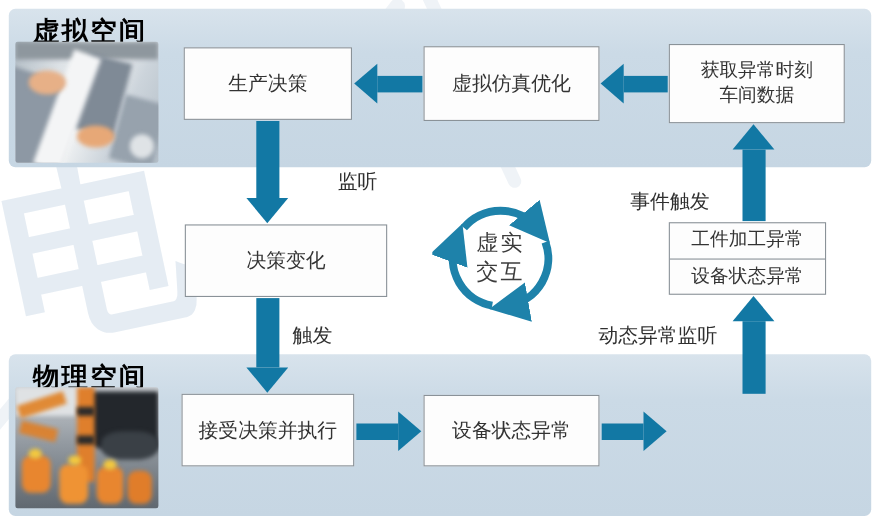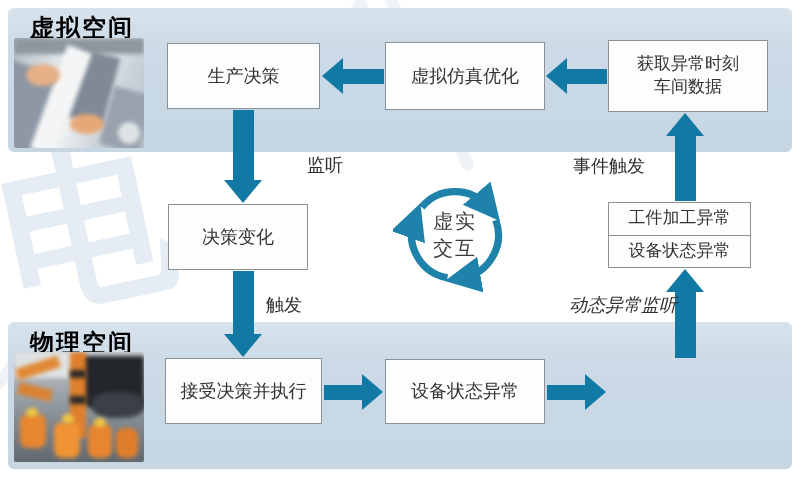--- a/index.html
+++ b/index.html
@@ -114,21 +114,21 @@
     <span>生产决策</span>
   </div>
   <div class="node" style="left:385px;top:42px;width:160px;height:68px;">
     <span>虚拟仿真优化</span>
   </div>
   <div class="node two-line" style="left:608px;top:40px;width:160px;height:72px;flex-direction:column;">
     <span>获取异常时刻</span>
     <span>车间数据</span>
   </div>
 
-  <div class="node" style="left:168px;top:204px;width:140px;height:66px;">
+  <div class="node" style="left:168px;top:204px;width:184px;height:66px;">
     <span>决策变化</span>
   </div>
   <div class="node stacked" style="left:608px;top:202px;width:143px;height:66px;">
     <div class="cell">工件加工异常</div>
     <div class="cell">设备状态异常</div>
   </div>
 
   <div class="node" style="left:165px;top:358px;width:157px;height:66px;">
     <span>接受决策并执行</span>
   </div>
@@ -167,22 +167,22 @@
     <div class="head-u"></div>
       <div class="shaft-v"></div>
   </div>
   <div class="ar-v" style="left:666px;top:113px;width:38px;height:88px;">
     <div class="head-u"></div>
       <div class="shaft-v"></div>
   </div>
 
   <div class="edge-label" style="left:266px;top:153px;margin-left:41px;">监听</div>
   <div class="edge-label" style="left:266px;top:293px;">触发</div>
-  <div class="edge-label" style="left:573px;top:154px;">事件触发</div>
-  <div class="edge-label" style="left:569px;top:293px;font-style:italic;">动态异常监听</div>
+  <div class="edge-label" style="left:573px;top:171px;">事件触发</div>
+  <div class="edge-label" style="left:544px;top:293px;">动态异常监听</div>
 
   <div class="cycle">
     <svg width="124" height="124" viewBox="0 0 120 120">
       <defs>
         <marker id="ah" orient="auto" markerWidth="6" markerHeight="6" refX="2.5" refY="2.5">
           <path d="M0,0 L5,2.5 L0,5 Z" fill="#1e82aa"></path>
         </marker>
       </defs>
       <path d="M27.8,33 A42,42 0 0 1 92.2,33" fill="none" stroke="#1e82aa" stroke-width="7" marker-end="url(#ah)"></path>
       <path d="M99.5,45.6 A42,42 0 0 1 67.3,101.4" fill="none" stroke="#1e82aa" stroke-width="7" marker-end="url(#ah)"></path>

